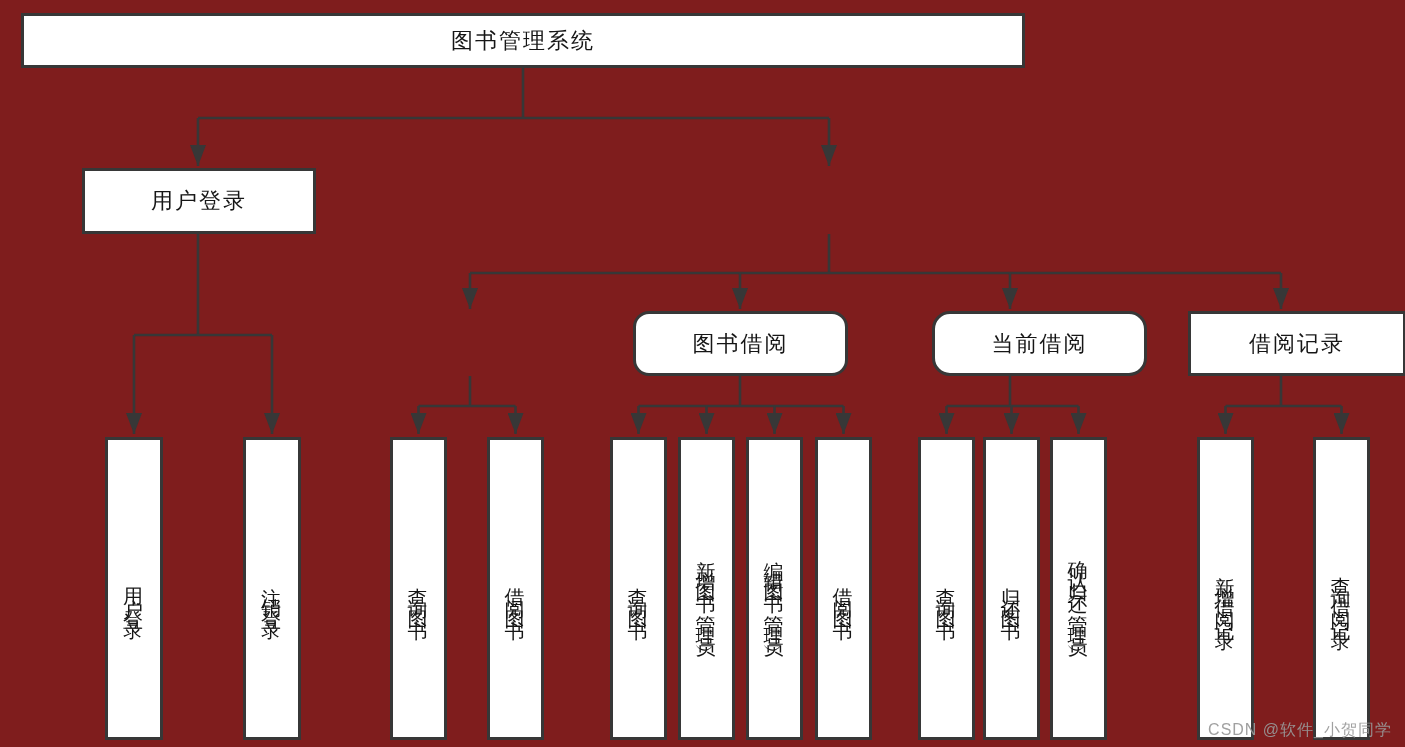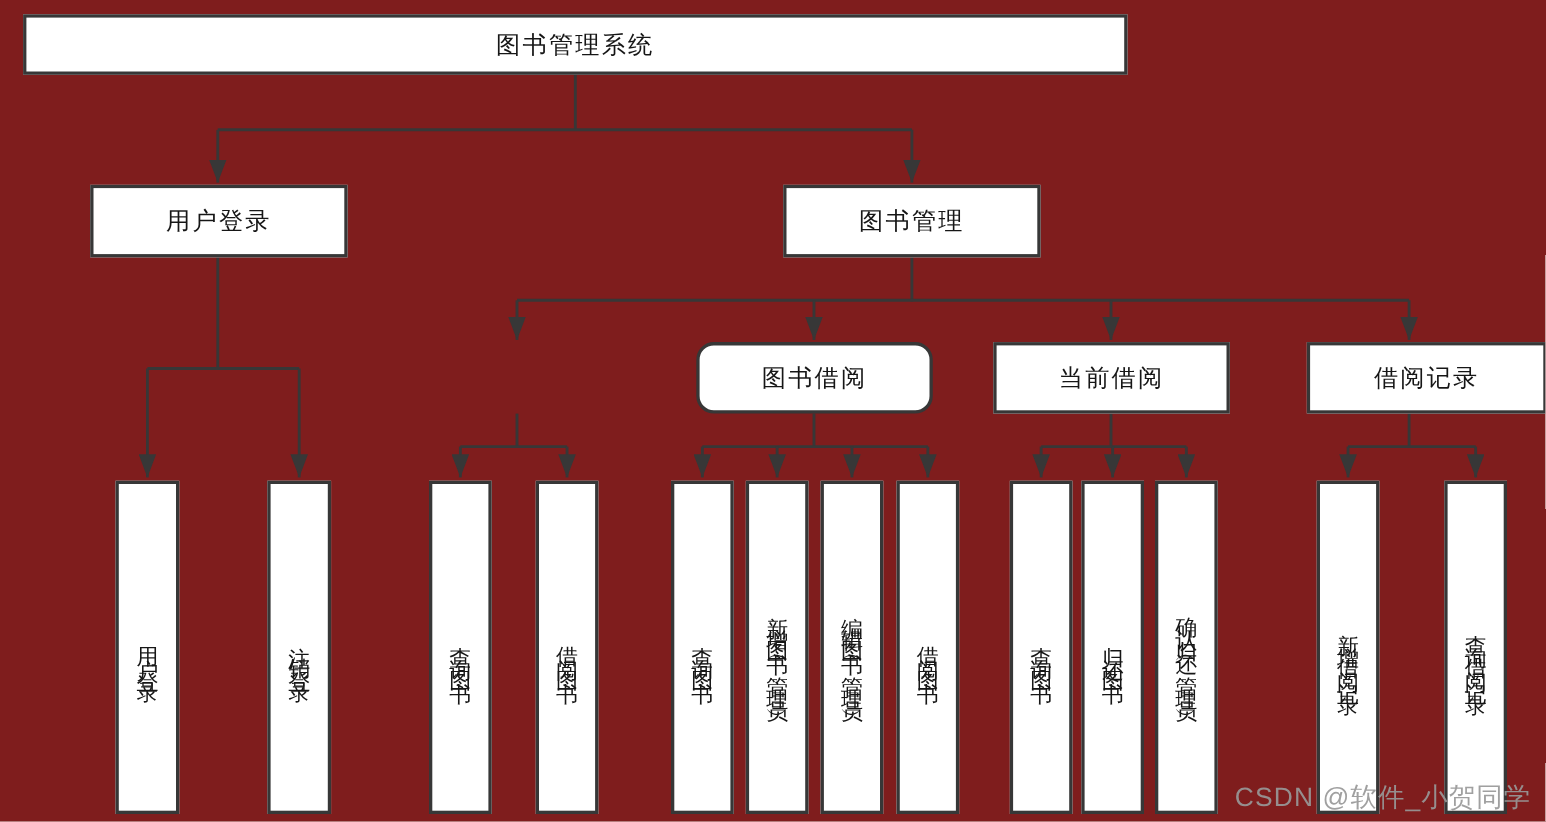--- a/index.html
+++ b/index.html
@@ -31,21 +31,21 @@
     text-orientation:mixed;
     font-size:20px;
     letter-spacing:0.55em;
     margin-bottom:-0.55em;
     white-space:nowrap;
     color:#161616;
   }
   .watermark{
     position:absolute;
     right:13px;bottom:6px;
-    font-size:24px;
+    font-size:16px;
     color:rgba(152,152,152,0.92);
     letter-spacing:1px;
     z-index:2;
     white-space:nowrap;
     text-align:right;
   }
 </style>
 </head>
 <body>
 
@@ -103,28 +103,25 @@
     </g>
   </svg>
 
   <div class="box h" style="left:21px;top:13px;width:1004px;height:55px;">
     <span class="label">图书管理系统</span>
   </div>
 
   <div class="box h" style="left:82px;top:168px;width:234px;height:66px;">
     <span class="label">用户登录</span>
   </div>
-  <div class="box h" style="left:712px;top:168px;width:234px;height:66px;">
-    <span class="label">图书管理</span>
-  </div>
 
   <div class="box h" style="left:633px;top:311px;width:215px;height:65px;border-radius:16px;">
     <span class="label">图书借阅</span>
   </div>
-  <div class="box h" style="left:903px;top:311px;width:215px;height:65px;">
+  <div class="box h" style="left:932px;top:311px;width:215px;height:65px;border-radius:18px;">
     <span class="label">当前借阅</span>
   </div>
   <div class="box h" style="left:1188px;top:311px;width:218px;height:65px;">
     <span class="label">借阅记录</span>
   </div>
 
   <div class="box v" style="left:105px;top:437px;width:58px;height:303px;">
     <span class="label">用户登录</span>
   </div>
   <div class="box v" style="left:243px;top:437px;width:58px;height:303px;">

